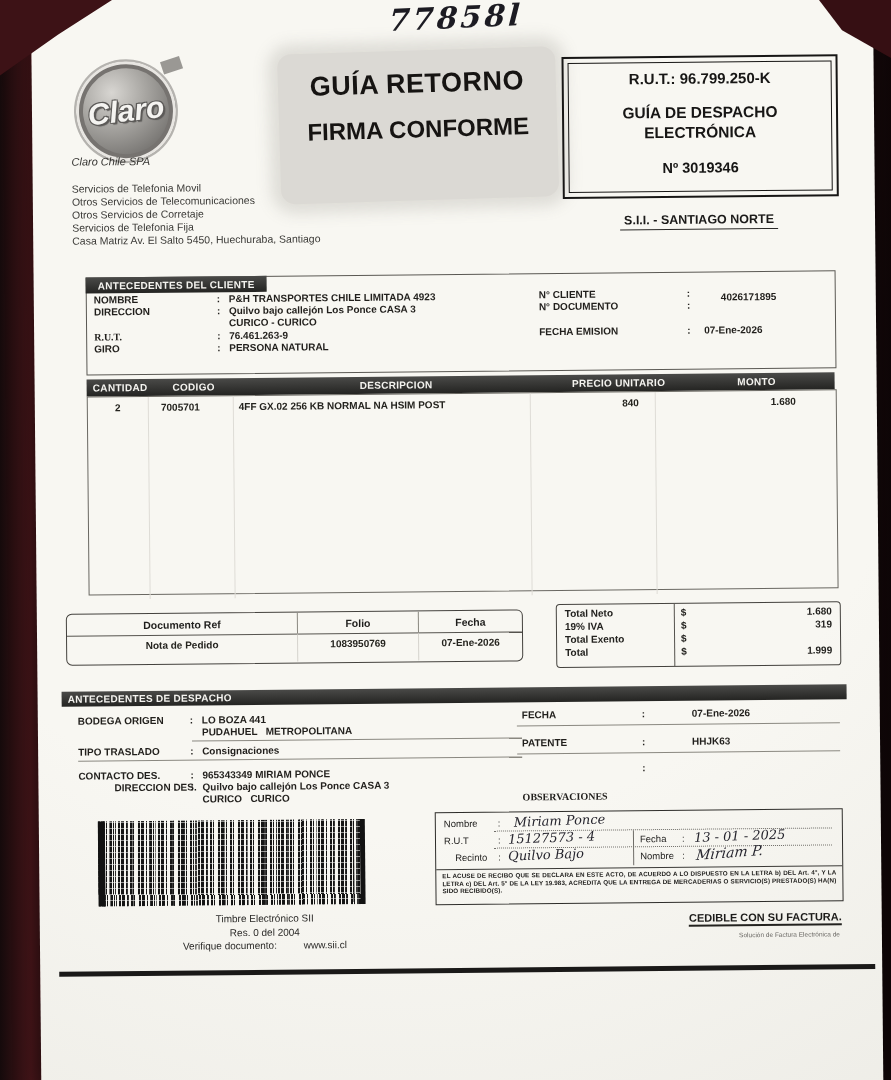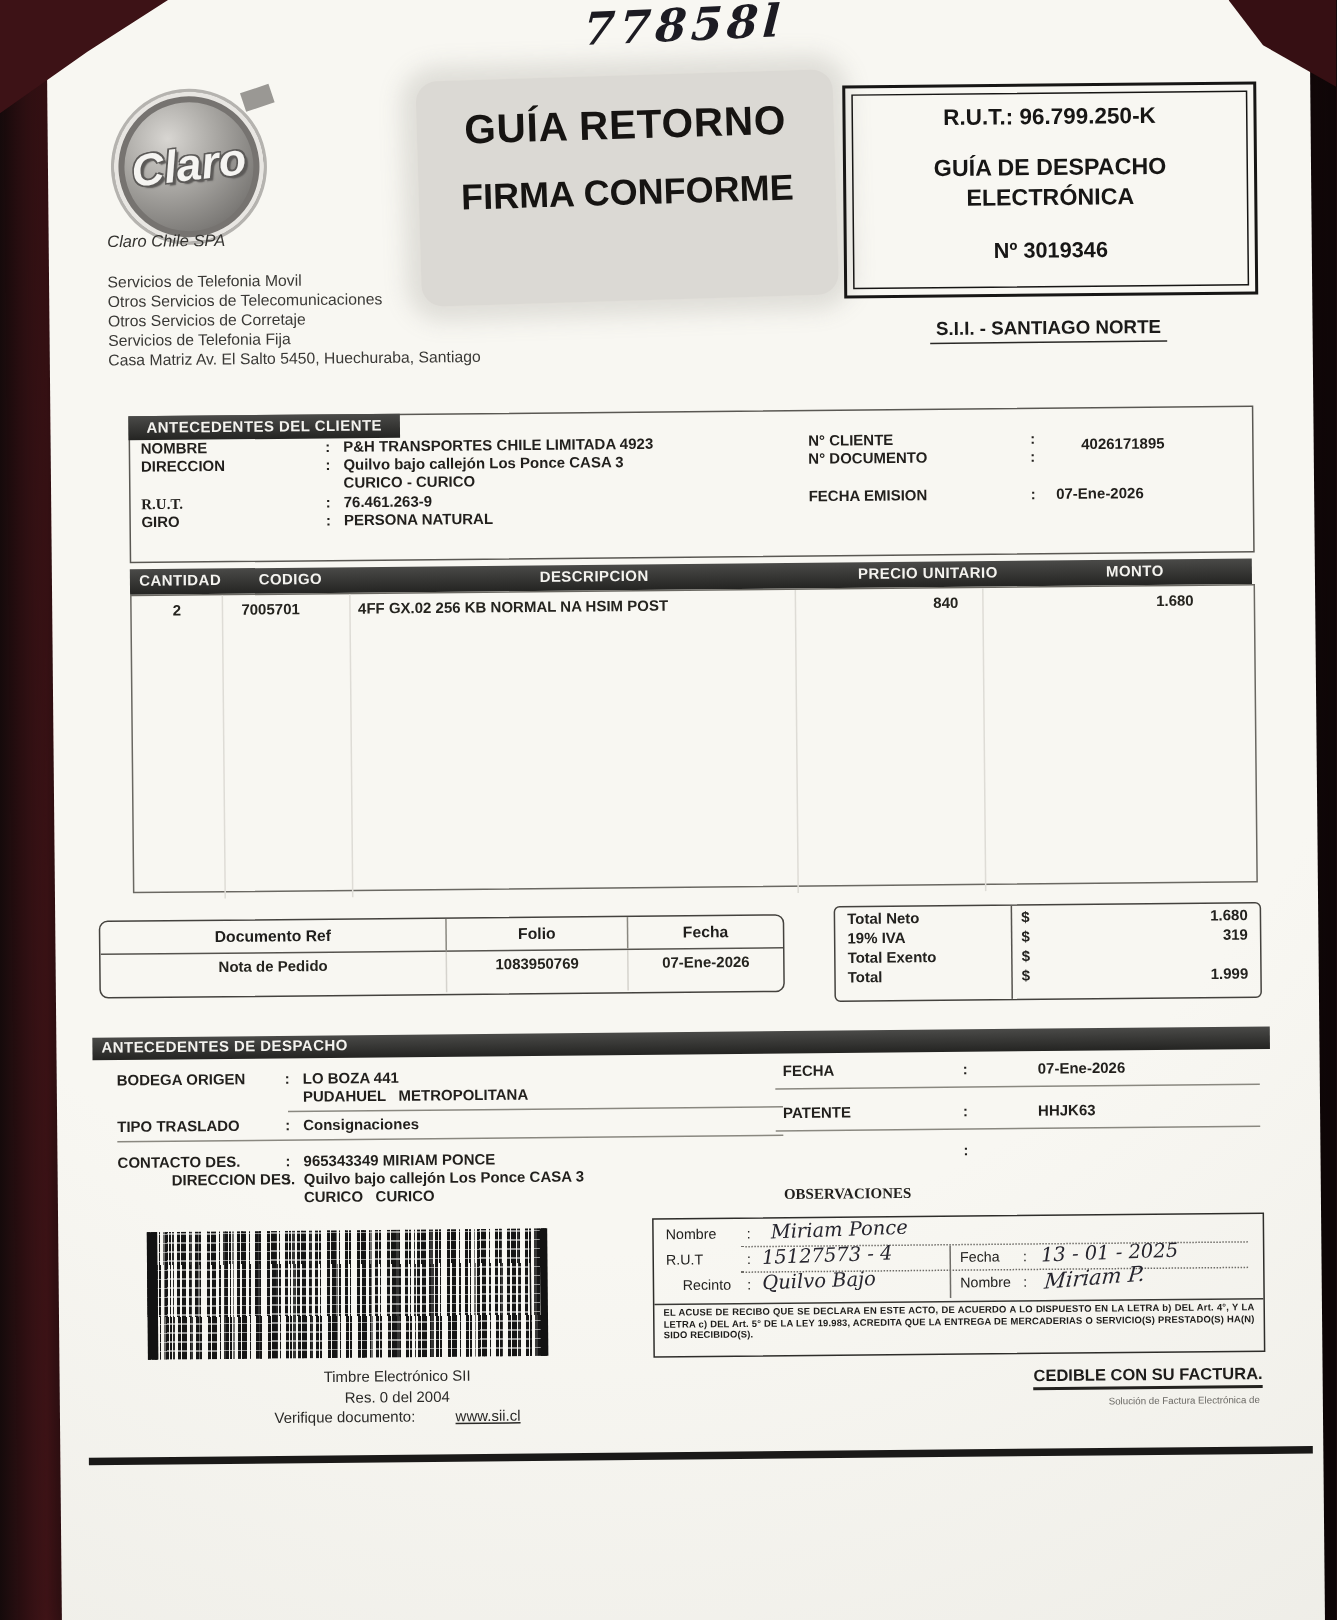--- a/index.html
+++ b/index.html
@@ -88,21 +88,21 @@
   .cedible span{font-size:11px;font-weight:700;color:#1d1c1a;border-bottom:2px solid #23221f;padding-bottom:1px;}
   
   .pdf417{position:absolute;left:59px;top:846px;width:267px;height:85px;background-color:#f6f5f0;
     background:
       repeating-linear-gradient(0deg,rgba(250,250,248,0) 0 5px,rgba(250,250,248,.55) 5px 6px),
       repeating-linear-gradient(90deg,#151515 0 2px,transparent 2px 3px,#151515 3px 6px,transparent 6px 8px,#151515 8px 9px,transparent 9px 12px,#151515 12px 14px,transparent 14px 15px,#151515 15px 16px,transparent 16px 20px),
       repeating-linear-gradient(90deg,transparent 0 5px,rgba(21,21,21,.85) 5px 7px,transparent 7px 11px,rgba(21,21,21,.6) 11px 12px,transparent 12px 17px,rgba(21,21,21,.9) 17px 18px,transparent 18px 23px);}
   .pdf417::before{content:"";position:absolute;left:0;top:0;bottom:0;width:7px;background:#121212;}
   .pdf417::after{content:"";position:absolute;right:0;top:0;bottom:0;width:5px;background:#121212;box-shadow:-9px 0 0 -2px #121212;}
   .timbre{position:absolute;left:80px;top:938px;width:290px;text-align:center;font-size:10px;line-height:13.5px;color:#2a2927;}
-  .timbre .url{text-decoration:underline;padding-left:24px;}
+  .timbre .url{padding-left:24px;}
   .provider{position:absolute;left:600px;top:962px;width:200px;text-align:right;font-size:6.5px;color:#6b6965;}
   .botrule{position:absolute;left:19px;top:996px;width:816px;height:5px;background:#1a1918;}
 </style>
 </head>
 <body>
 
 <div class="photo">
   <div class="paper">
 
     <span class="t hand hand-top">77858l</span>

